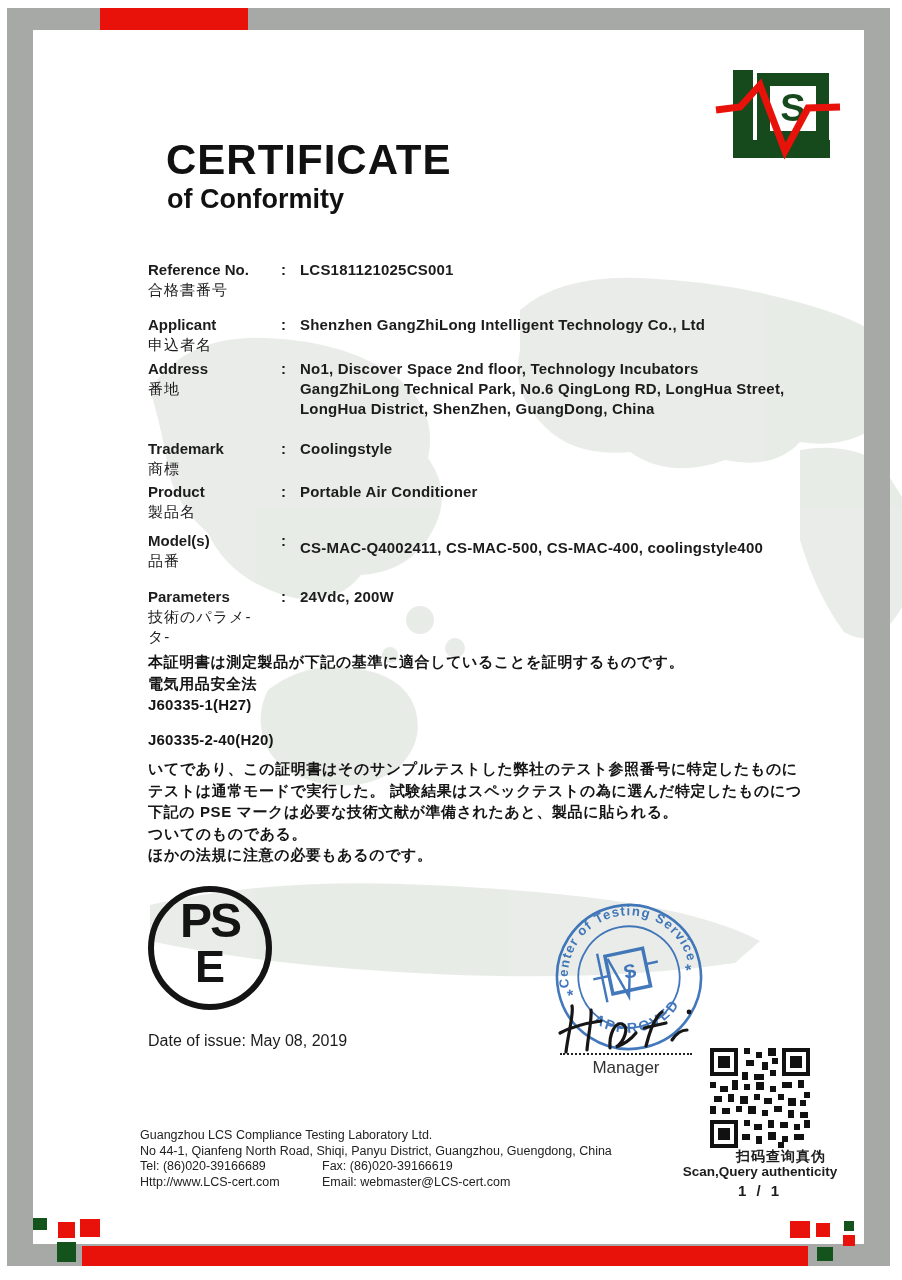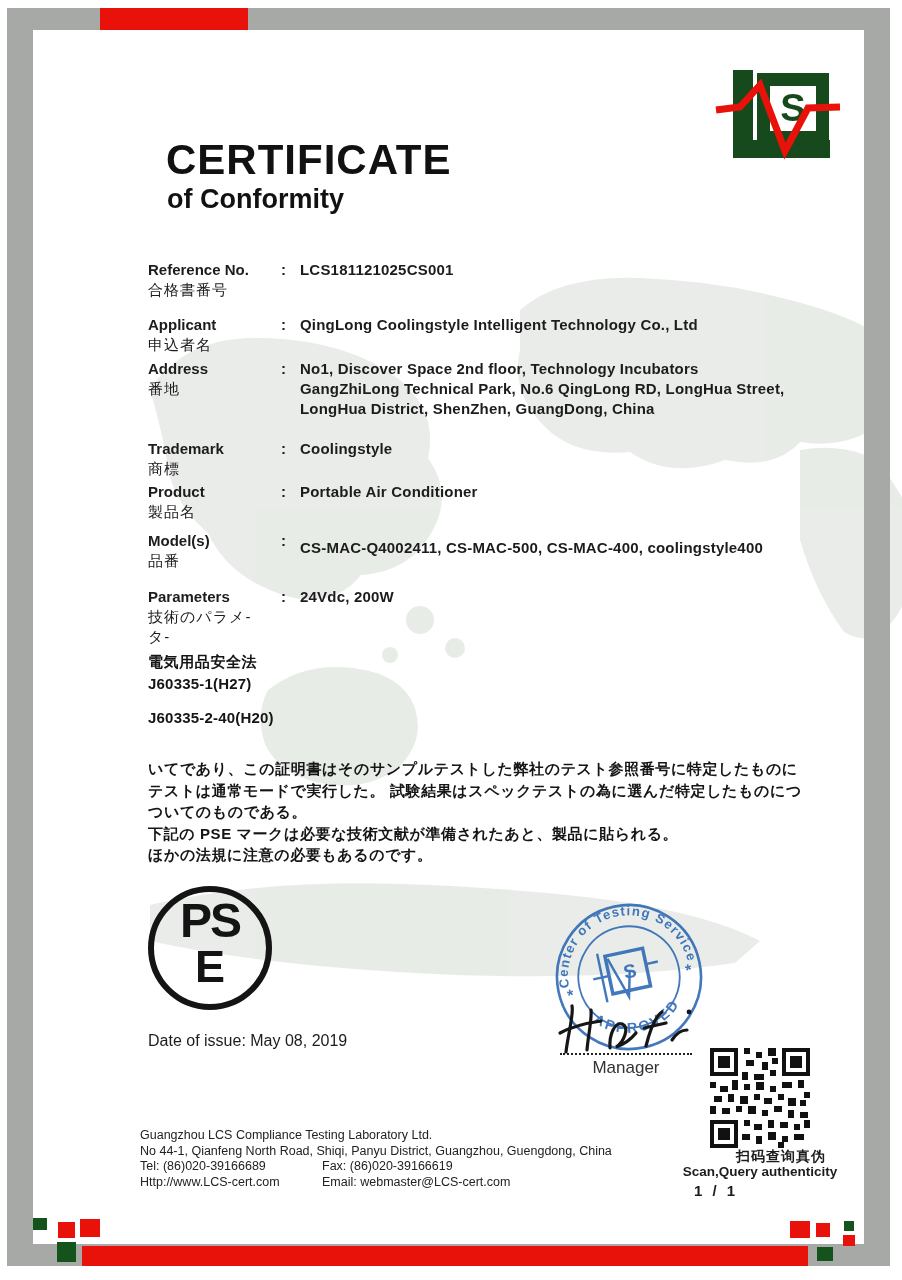--- a/index.html
+++ b/index.html
@@ -46,21 +46,21 @@
 
   
   .stamp { position:absolute; left:553px; top:901px; width:152px; height:152px; transform:rotate(-12deg); opacity:.9; }
   .signature { position:absolute; left:556px; top:1000px; width:150px; height:58px; }
   .manager { position:absolute; left:560px; top:1053px; width:132px; text-align:center; border-top:2.5px dotted #222; padding-top:3px; font-size:17px; color:#333; }
 
   
   .qr { position:absolute; left:710px; top:1048px; width:100px; height:100px; }
   .qr-cap-zh { position:absolute; left:694px; top:1148px; width:132px; text-align:right; font-size:14px; font-weight:700; letter-spacing:1px; }
   .qr-cap-en { position:absolute; left:680px; top:1164px; width:160px; text-align:center; font-size:13.5px; font-weight:700; }
-  .page-num  { position:absolute; left:694px; top:1182px; width:132px; font-size:15px; font-weight:700; letter-spacing:3px; }
+  .page-num  { position:absolute; left:694px; top:1182px; width:132px; text-align:center; font-size:15px; font-weight:700; letter-spacing:3px; }
 
   
   .footer { position:absolute; left:140px; top:1128px; font-size:12.5px; line-height:15.5px; color:#222; }
   .footer .cols { display:flex; }
   .footer .c1 { width:182px; }
 </style>
 </head>
 <body>
 
 <div class="page">
@@ -115,21 +115,21 @@
     <div class="colon">:</div>
     <div class="val">LCS181121025CS001</div>
   </div>
 
   <div class="row" style="top:315px;">
     <div class="lbl">
       <div>Applicant</div>
       <div class="ja">申込者名</div>
     </div>
     <div class="colon">:</div>
-    <div class="val">QingLong Coolingstyle Intelligent Technology Co., Ltd</div>
+    <div class="val">Shenzhen GangZhiLong Intelligent Technology Co., Ltd</div>
   </div>
 
   <div class="row" style="top:359px;">
     <div class="lbl">
       <div>Address</div>
       <div class="ja">番地</div>
     </div>
     <div class="colon">:</div>
     <div class="val">
       <div>No1, Discover Space 2nd floor, Technology Incubators</div>
@@ -169,30 +169,31 @@
     <div class="lbl">
       <div>Parameters</div>
       <div class="ja">技術のパラメ-</div>
       <div class="ja">タ-</div>
     </div>
     <div class="colon">:</div>
     <div class="val">24Vdc, 200W</div>
   </div>
 
   <div class="stm" style="top:651px;">
+    <div>本証明書は測定製品が下記の基準に適合していることを証明するものです。</div>
     <div>電気用品安全法</div>
     <div class="code">J60335-1(H27)</div>
     <div class="code gap">J60335-2-40(H20)</div>
   </div>
 
   <div class="stm" style="top:758px;">
     <div>いてであり、この証明書はそのサンプルテストした弊社のテスト参照番号に特定したものに</div>
     <div>テストは通常モードで実行した。 試験結果はスペックテストの為に選んだ特定したものにつ</div>
+    <div>下記の PSE マークは必要な技術文献が準備されたあと、製品に貼られる。</div>
     <div>ついてのものである。</div>
-    <div>下記の PSE マークは必要な技術文献が準備されたあと、製品に貼られる。</div>
     <div>ほかの法規に注意の必要もあるのです。</div>
   </div>
 
   <div class="pse">
     <div class="ps">PS</div>
     <div class="e">E</div>
   </div>
 
   <div class="date-line">Date of issue: May 08, 2019</div>
 

